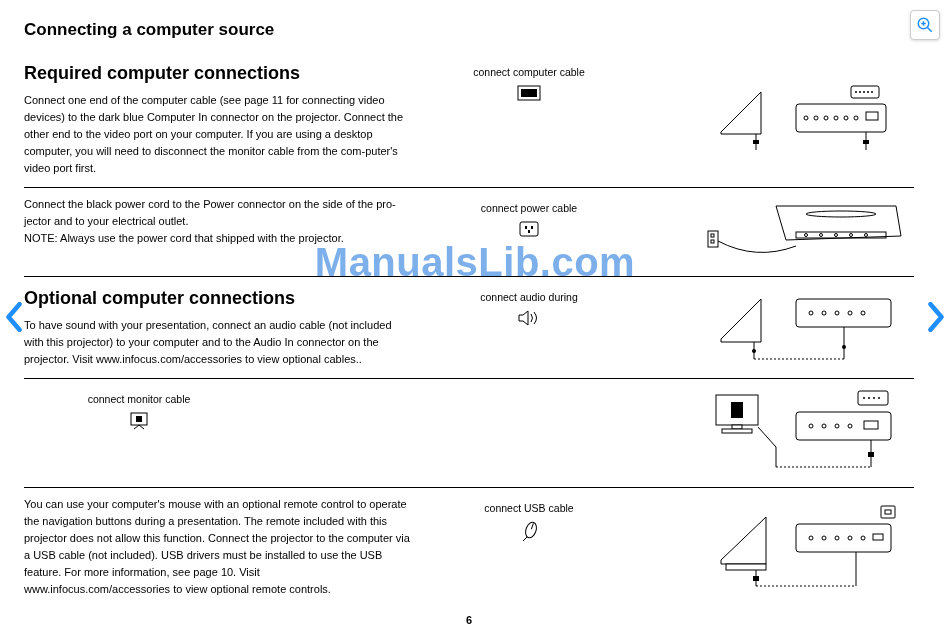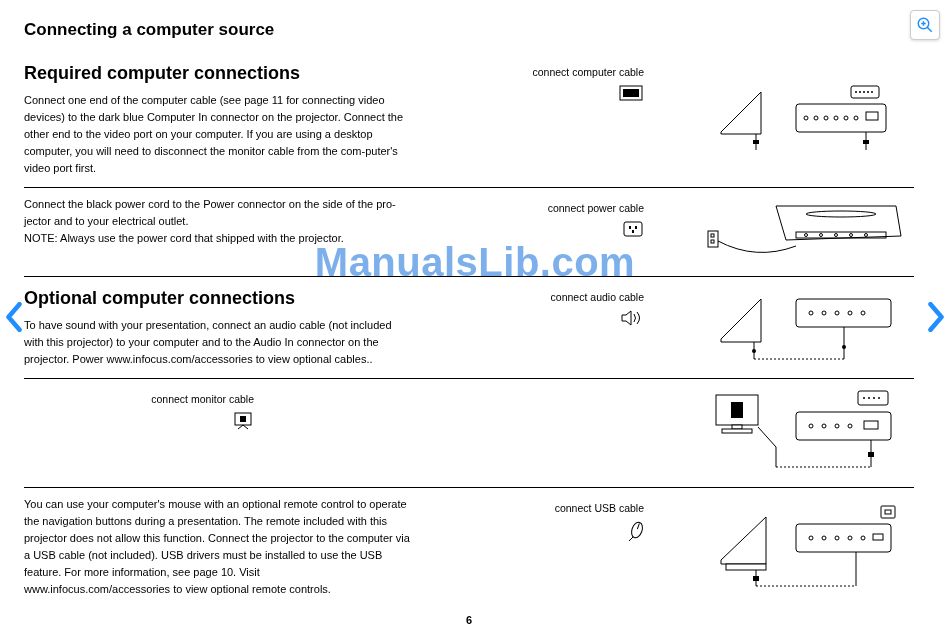--- a/index.html
+++ b/index.html
@@ -32,21 +32,21 @@
   }
   .section.noborder { border-bottom: none; }
   .left-col {
     width: 390px;
     font-size: 11px;
     line-height: 1.55;
     color: #000;
   }
   .mid-col {
     width: 230px;
-    text-align: right;
+    text-align: center;
     font-size: 10.5px;
     padding-top: 6px;
   }
   .right-col {
     flex: 1;
     display: flex;
     justify-content: flex-end;
     align-items: center;
     padding-right: 8px;
   }
@@ -200,24 +200,24 @@
         <circle cx="130" cy="39" r="1.5" class="diagram"></circle>
           <circle cx="145" cy="39" r="1.5" class="diagram"></circle>
         <circle cx="160" cy="39" r="1.5" class="diagram"></circle>
       </svg>
     </div>
   </div>
 
   <div class="section">
     <div class="left-col">
       <h2>Optional computer connections</h2>
-      <p>To have sound with your presentation, connect an audio cable (not included with this projector) to your computer and to the Audio In connector on the projector. Power www.infocus.com/accessories to view optional cables..</p>
-    </div>
-    <div class="mid-col">
-      <span class="caption">connect audio cable</span>
+      <p>To have sound with your presentation, connect an audio cable (not included with this projector) to your computer and to the Audio In connector on the projector. Visit www.infocus.com/accessories to view optional cables..</p>
+    </div>
+    <div class="mid-col">
+      <span class="caption">connect audio during</span>
       <span class="icon-box">
         <svg width="24" height="18" viewBox="0 0 24 18">
           <path d="M2 6 L6 6 L11 2 L11 16 L6 12 L2 12 Z" class="diagram" stroke-width="1.5"></path>
           <path d="M14 5 Q17 9 14 13" class="diagram"></path>
           <path d="M17 3 Q22 9 17 15" class="diagram"></path>
         </svg>
       </span>
     </div>
     <div class="right-col">
       <svg width="200" height="80" viewBox="0 0 200 80">

